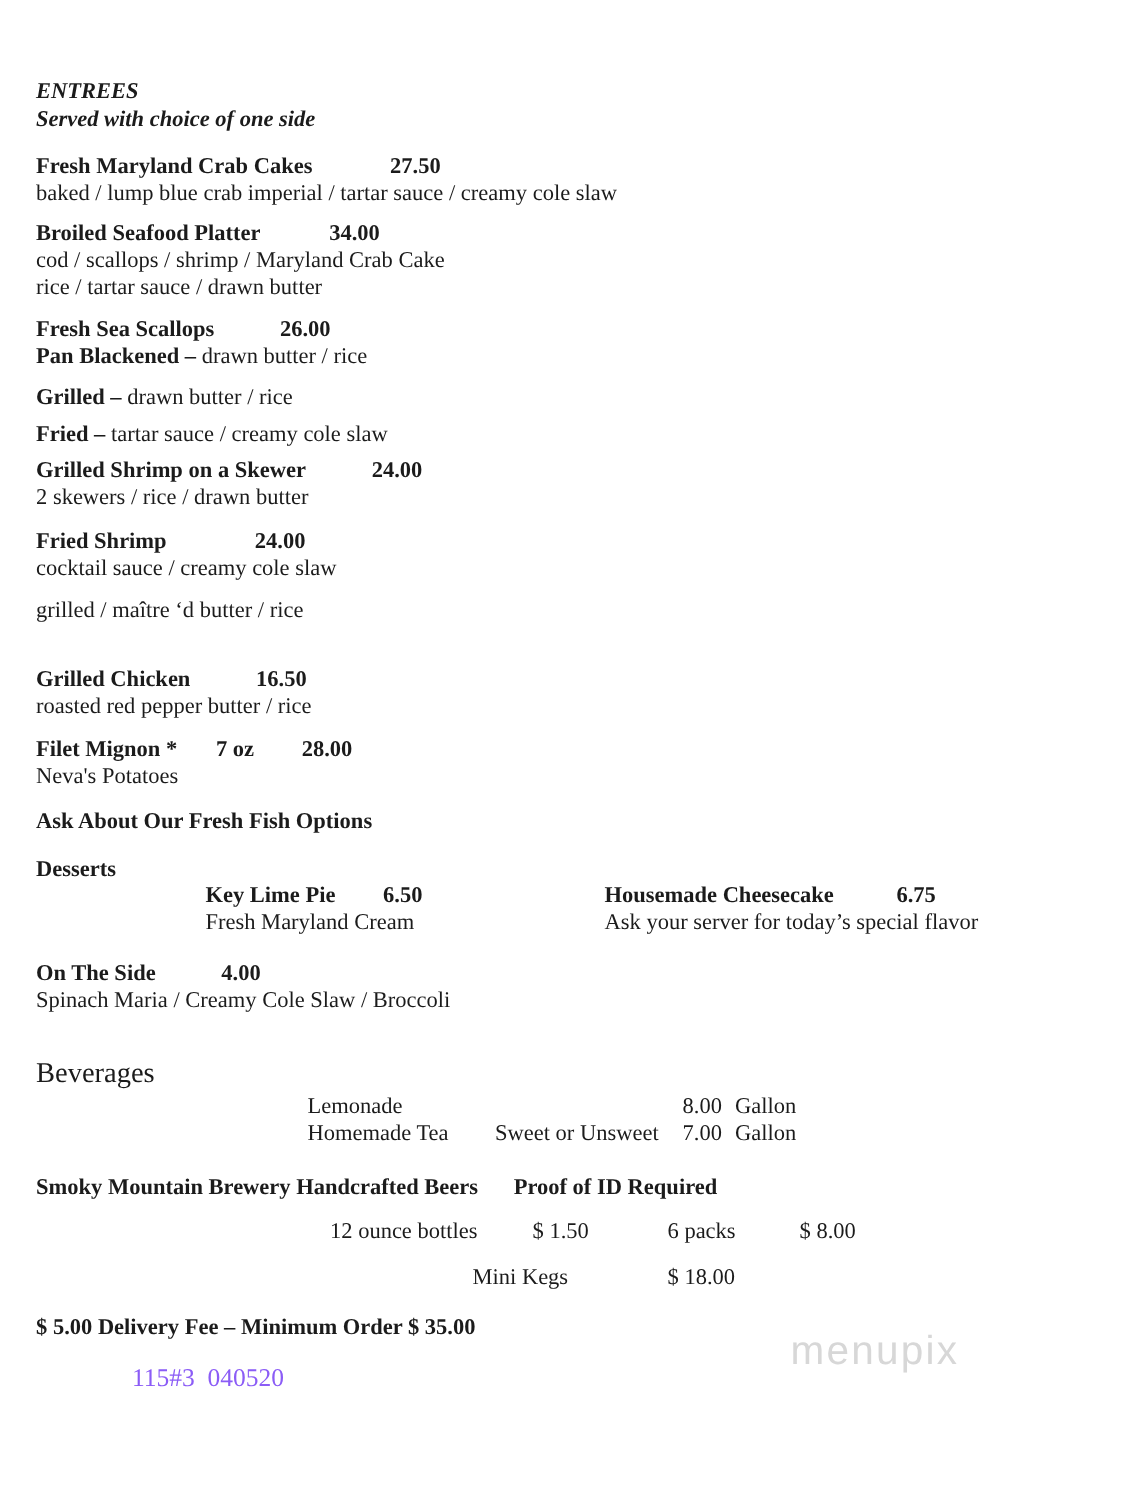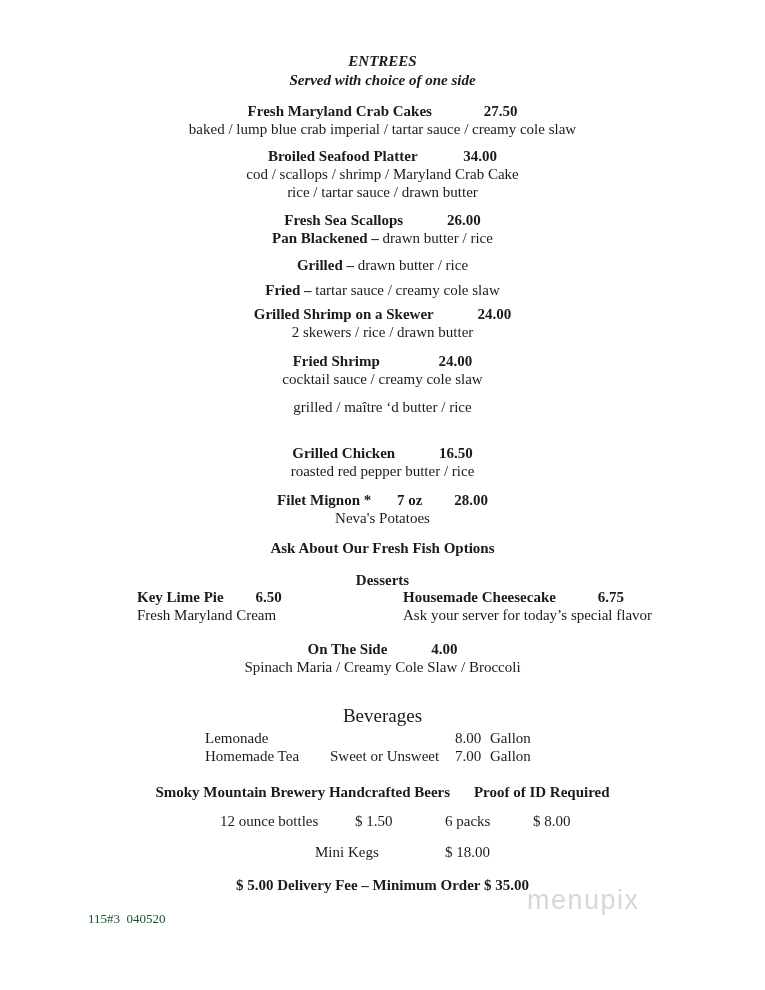--- a/index.html
+++ b/index.html
@@ -6,39 +6,39 @@
   .page{
     position:relative;
     width:765px;height:990px;
     background:#ffffff;
     font-family:"Liberation Serif","DejaVu Serif",serif;
     color:#1b1b1b;
     font-size:15px;line-height:18px;
     overflow:hidden;
   }
   .blk{position:absolute;left:0;right:0;}
-  .c{text-align:center;}
+  .c{padding-left:24px;}
   .b{font-weight:bold;}
   .i{}
   .bi{font-weight:bold;font-style:italic;}
   .nw{white-space:nowrap;}
   .g20{display:inline-block;margin-left:20px;}
   .g22{display:inline-block;margin-left:22px;}
   .g28{display:inline-block;margin-left:28px;}
   .g38{display:inline-block;margin-left:38px;}
   .g40{display:inline-block;margin-left:40px;}
   .g42{display:inline-block;margin-left:42px;}
   .g48{display:inline-block;margin-left:48px;}
   .g55{display:inline-block;margin-left:55px;}
   .pos{position:absolute;white-space:nowrap;text-align:right;}
   .dcol{position:absolute;top:0;text-align:left;white-space:nowrap;}
   .bev-head{font-size:19px;line-height:22px;font-weight:normal;}
   .footer-code{
     position:absolute;left:88px;top:911px;
-    font-size:13px;line-height:15px;color:#14532d;white-space:pre;
+    font-size:17px;line-height:15px;color:#8b5cf6;white-space:pre;
   }
   .watermark{
     position:absolute;left:527px;top:886px;
     font-family:"Liberation Sans","DejaVu Sans",sans-serif;
     font-size:27px;line-height:28px;
     color:#d7d7d7;letter-spacing:1.5px;
   }
 </style>
 </head>
 <body>

